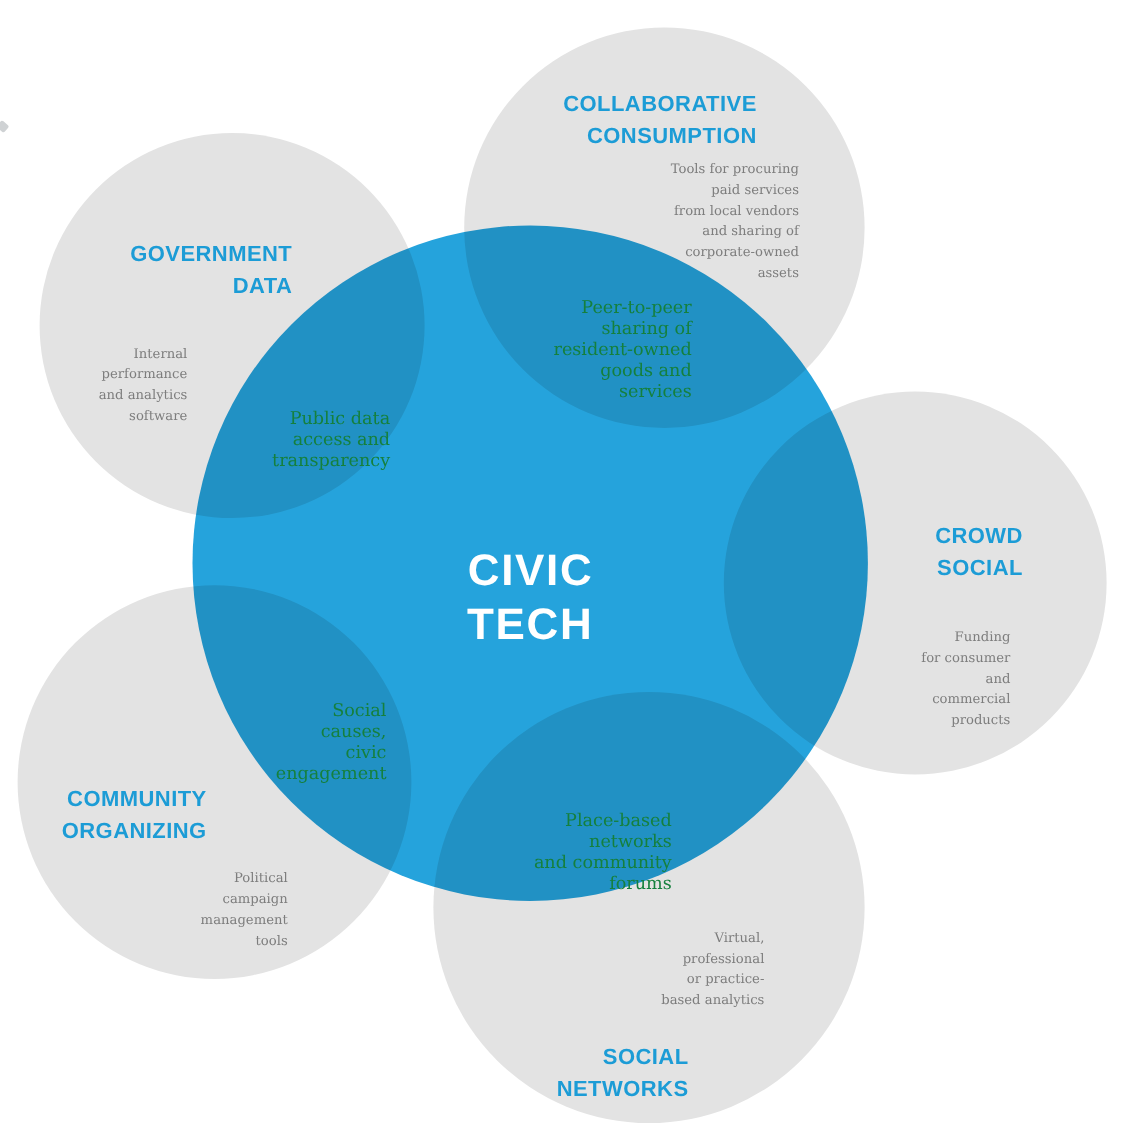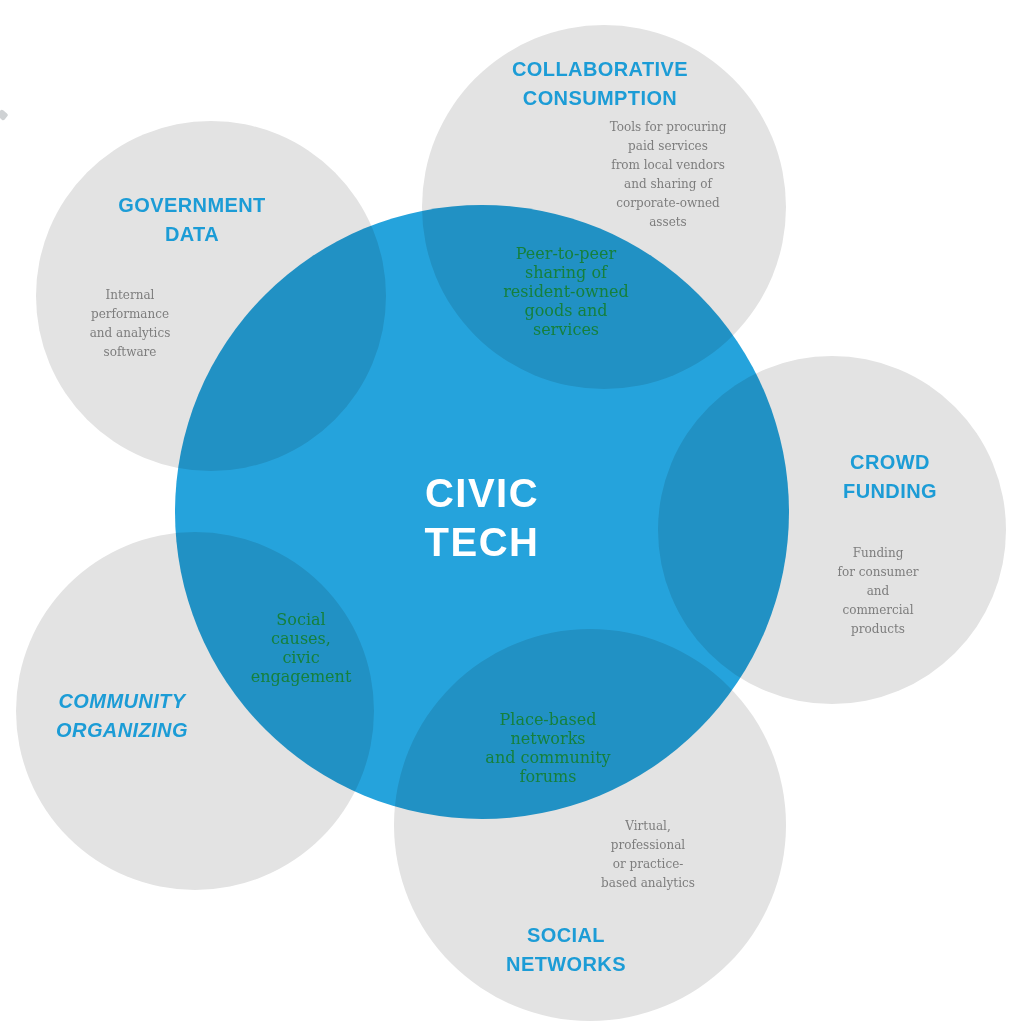--- a/index.html
+++ b/index.html
@@ -18,22 +18,23 @@
   .c-blue     {left:175px;top:205px;width:614px;height:614px;}
   .c-collab   {left:422px;top:25px; width:364px;height:364px;}
   .c-gov      {left:36px; top:121px;width:350px;height:350px;}
   .c-crowd    {left:658px;top:356px;width:348px;height:348px;}
   .c-community{left:16px; top:532px;width:358px;height:358px;}
   .c-social   {left:394px;top:629px;width:392px;height:392px;}
 
   .txt{
     position:absolute;
     transform:translate(-50%,-50%);
-    text-align:center;
+    text-align:right;
     white-space:pre-line;
+    margin-top:26px;
   }
   .title{
     font-family:"Liberation Sans",sans-serif;
     font-weight:bold;
     font-size:20px;
     line-height:29px;
     letter-spacing:0.4px;
     color:#1c9cd6;
   }
   .desc{
@@ -62,21 +63,21 @@
   .o-collab   {left:566px;top:291px;}
 
   .t-gov      {left:192px;top:220px;}
   .d-gov      {left:130px;top:324px;}
   .o-gov      {left:301px;top:373px;}
 
   .t-crowd    {left:890px;top:477px;}
   .d-crowd    {left:878px;top:591px;}
   .o-crowd    {left:724px;top:528px;}
 
-  .t-community{left:122px;top:716px;font-style:italic;}
+  .t-community{left:122px;top:716px;}
   .d-community{left:222px;top:801px;}
   .o-community{left:301px;top:648px;}
 
   .t-social   {left:566px;top:950px;}
   .d-social   {left:648px;top:855px;}
   .o-social   {left:548px;top:748px;}
 
   .t-center   {left:482px;top:518px;}
 
   .edge-artifact{
@@ -115,31 +116,38 @@
 resident-owned
 goods and
 services</div>
 
   <div class="txt title t-gov">GOVERNMENT
 DATA</div>
   <div class="txt desc d-gov">Internal
 performance
 and analytics
 software</div>
+  <div class="txt overlap o-gov">Public data
+access and
+transparency</div>
 
   <div class="txt title t-crowd">CROWD
-FUNDING</div>
+SOCIAL</div>
   <div class="txt desc d-crowd">Funding
 for consumer
 and
 commercial
 products</div>
 
   <div class="txt title t-community">COMMUNITY
 ORGANIZING</div>
+  <div class="txt desc d-community">Political
+campaign
+management
+tools</div>
   <div class="txt overlap o-community">Social
 causes,
 civic
 engagement</div>
 
   <div class="txt title t-social">SOCIAL
 NETWORKS</div>
   <div class="txt desc d-social">Virtual,
 professional
 or practice-

